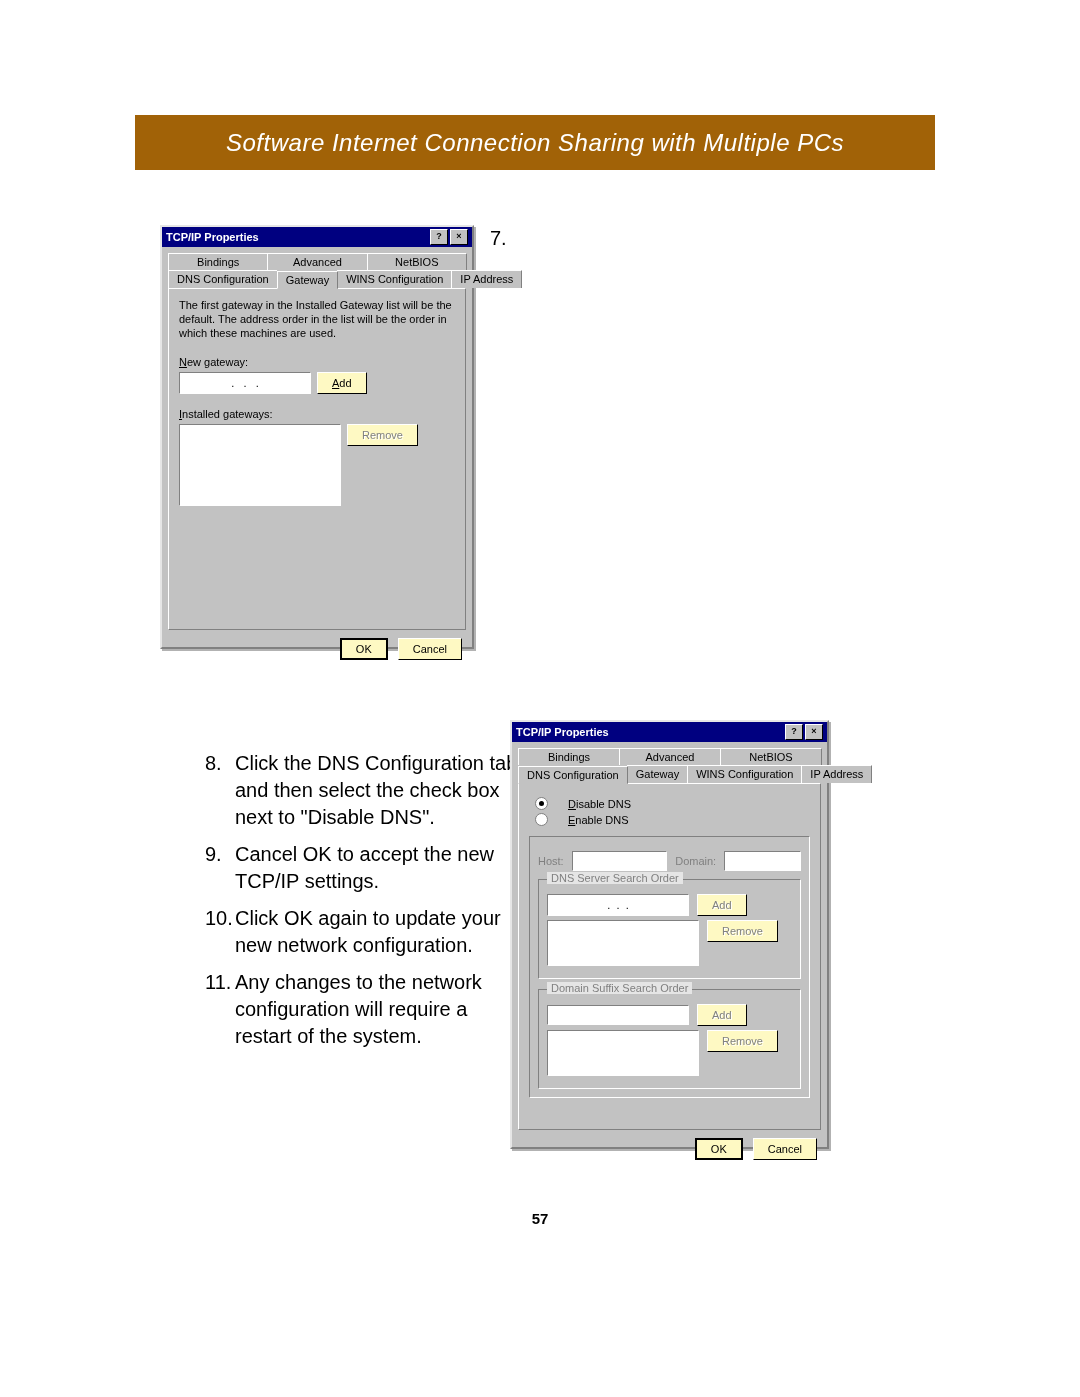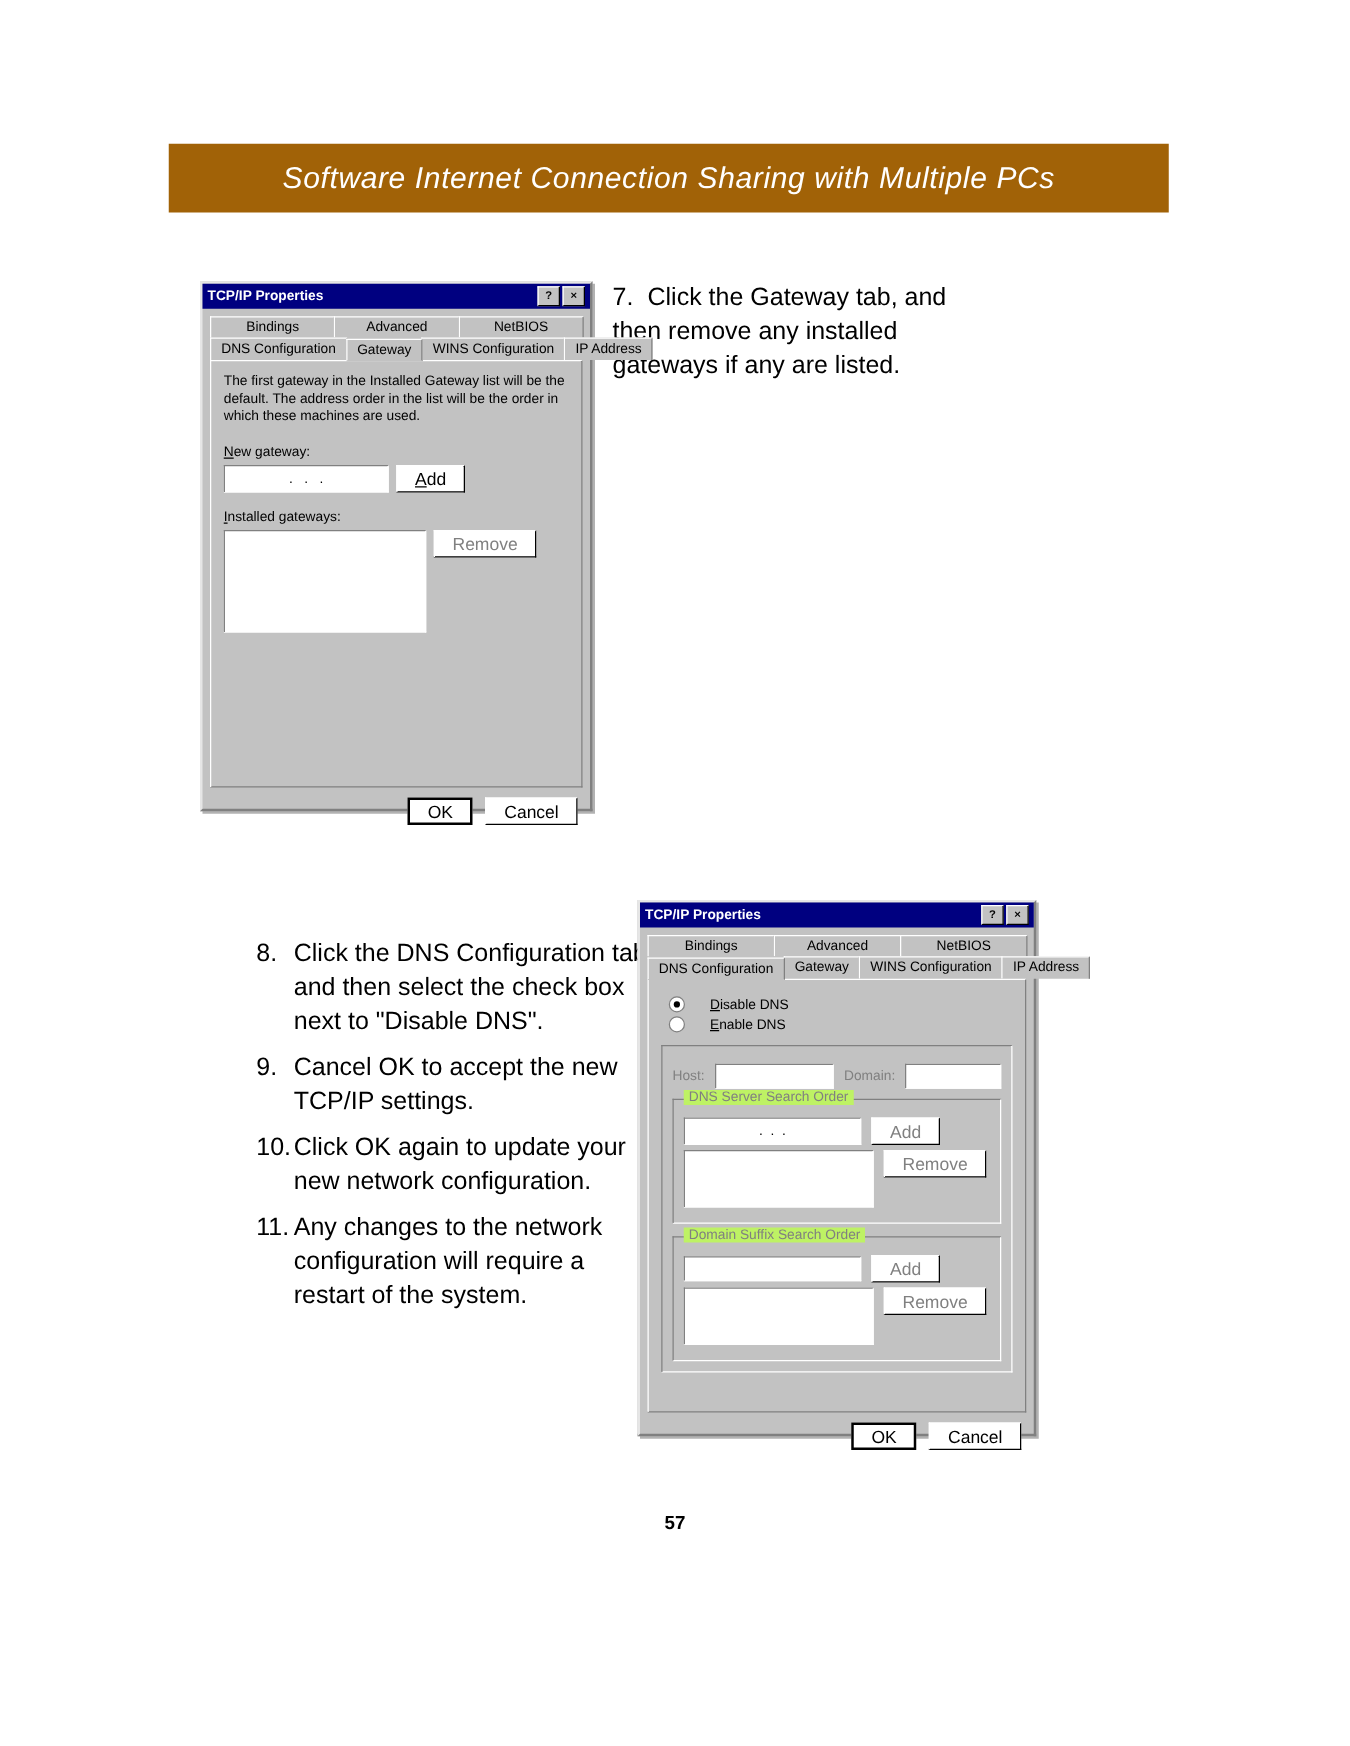--- a/index.html
+++ b/index.html
@@ -28,50 +28,49 @@
        background:#c2c2c2;padding:2px 8px;margin-right:-1px;font-size:11px;white-space:nowrap;}
   .tab.active{background:#c2c2c2;position:relative;top:1px;z-index:2;border-bottom:1px solid #c2c2c2;}
   .tabbody{border:1px solid #fff;border-right-color:#808080;border-bottom-color:#808080;background:#c2c2c2;
            margin:0 6px;padding:10px;height:320px;position:relative;}
   .infoText{font-size:11px;line-height:1.25;margin-bottom:16px;}
   .inset{border:1px solid #808080;border-right-color:#fff;border-bottom-color:#fff;background:#fff;}
   .field{display:flex;align-items:center;gap:6px;margin:4px 0;}
   .ipbox{width:130px;height:20px;display:flex;align-items:center;justify-content:center;}
   .ipbox.inset{background:#fff;}
   .listbox{width:160px;height:80px;}
-  .btn{border:1px solid #000;border-top-color:#fff;border-left-color:#fff;background:#ffffff;
-       padding:0 14px;font-size:14px;height:22px;box-sizing:border-box;}
+  .btn{border:1px solid #000;border-top-color:#fff;border-left-color:#fff;background:#fef9c3;
+       padding:0 14px;font-size:11px;height:22px;box-sizing:border-box;}
   .btn:disabled,.btn.disabled{color:#808080;text-shadow:1px 1px 0 #fff;}
   .dlgbtns{display:flex;justify-content:flex-end;gap:10px;padding:8px 10px;}
   .lbl{font-size:11px;}
   .under{text-decoration:underline;}
 
   
   .dlg2{left:510px;top:720px;width:315px;height:425px;}
   .groupbox{border:1px solid #808080;border-right-color:#fff;border-bottom-color:#fff;padding:10px 8px 8px 8px;margin-top:10px;position:relative;}
-  .groupbox .gtitle{position:absolute;top:-8px;left:8px;background:#bef264;padding:0 4px;font-size:11px;color:#808080;}
+  .groupbox .gtitle{position:absolute;top:-8px;left:8px;background:#e5e5e5;padding:0 4px;font-size:11px;color:#808080;}
   .radio{display:flex;align-items:center;gap:20px;margin:3px 0 3px 6px;font-size:11px;}
   .radio .dot{width:11px;height:11px;border-radius:50%;background:#fff;border:1px solid #808080;position:relative;}
   .radio .dot.sel::after{content:"";position:absolute;left:3px;top:3px;width:5px;height:5px;border-radius:50%;background:#000;}
   .disabledTxt{color:#808080;text-align:right;}
   .row{display:flex;align-items:center;gap:8px;margin:4px 0;}
   .txtin{height:18px;width:100px;}
   .txtin.inset{background:#fff;}
   .smallList{width:150px;height:44px;}
 </style>
 </head>
 <body>
 
 <div class="page">
 
   <div class="header">Software Internet Connection Sharing with Multiple PCs</div>
 
   <div class="step7">
     <span class="num">7.</span>
-    <span>Click the Gateway tab, and then remove any installed gateways if any are listed.</span>
   </div>
 
   <ul class="stepsLeft">
     <li>
       <span class="n">8.</span>
       <span>Click the DNS Configuration tab, and then select the check box next to "Disable DNS".</span>
     </li>
     <li>
       <span class="n">9.</span>
       <span>Cancel OK to accept the new TCP/IP settings.</span>

